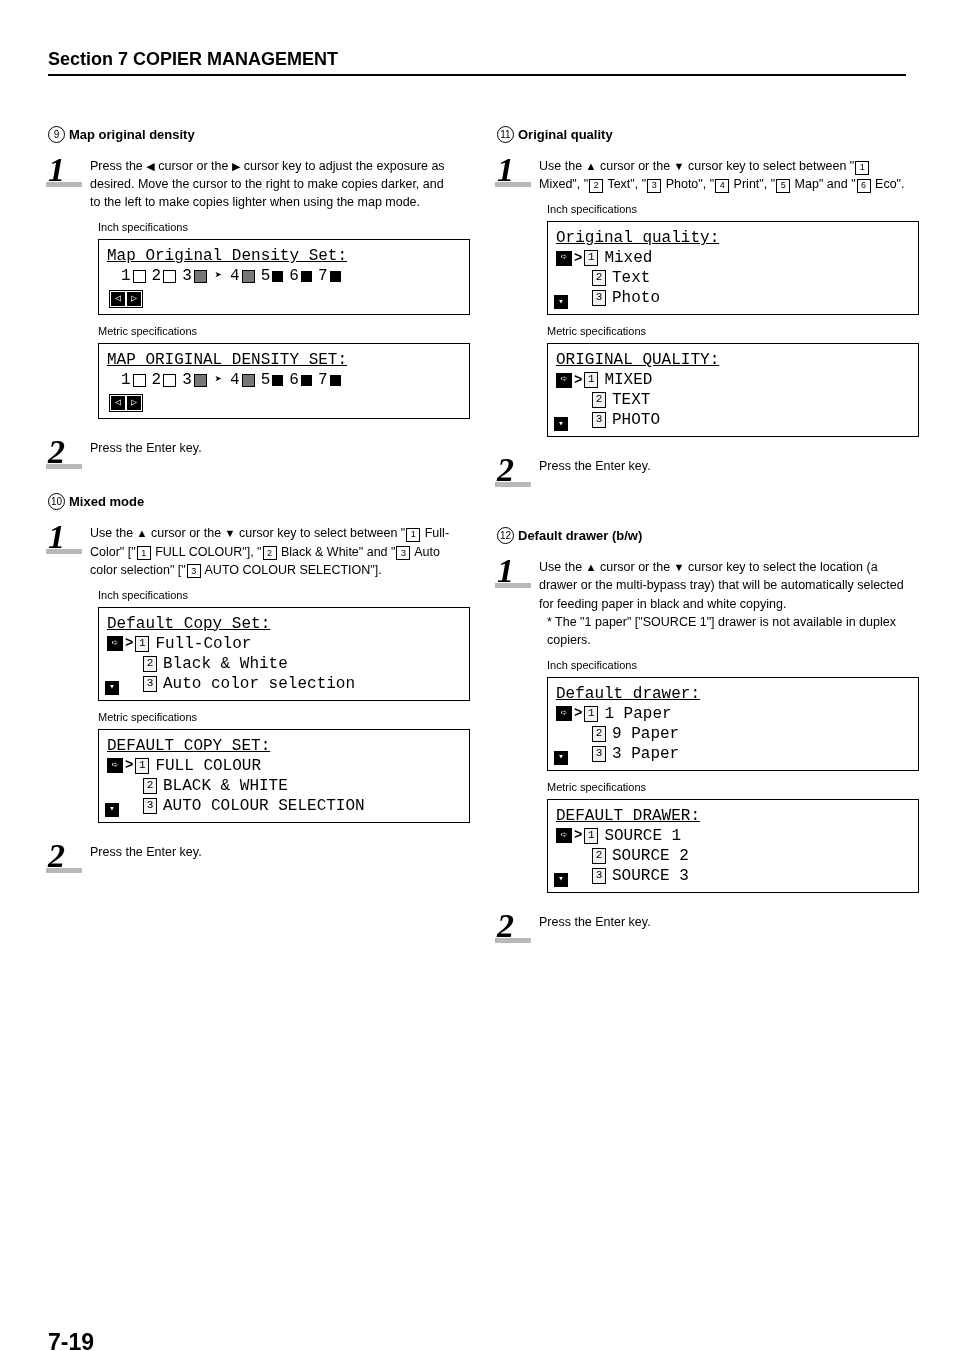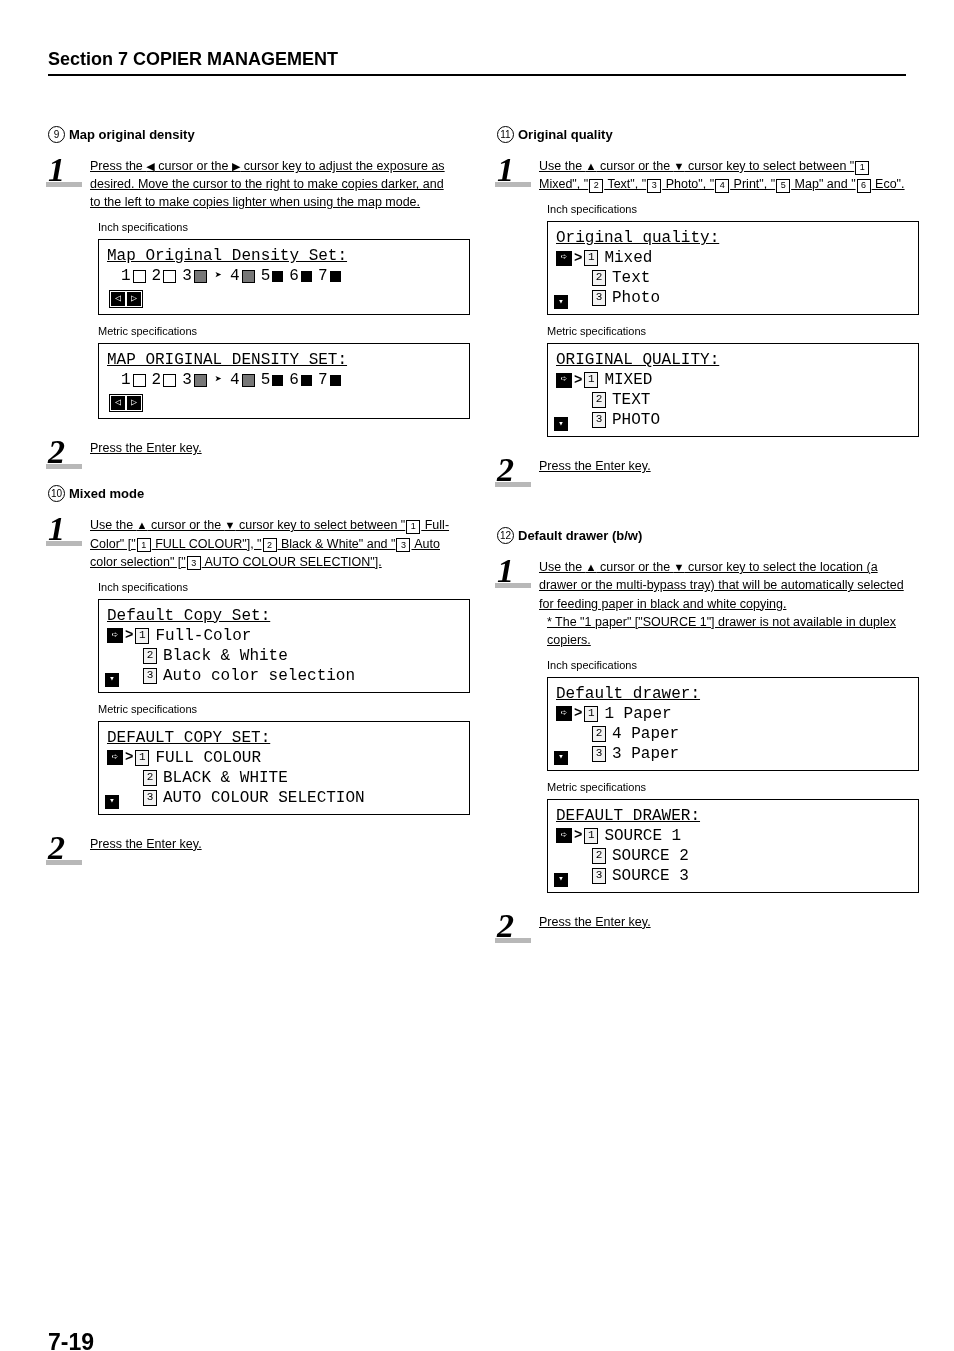--- a/index.html
+++ b/index.html
@@ -72,21 +72,20 @@
     bottom: 0;
     height: 5px;
     background: #b8b8b8;
     z-index: -1;
   }
   .step-underline.w1 { width: 36px; }
   .step-text {
     font-size: 12.5px;
     line-height: 1.45;
     padding-top: 4px;
-    text-decoration: underline;
   }
   .sq-num {
     display: inline-flex;
     align-items: center;
     justify-content: center;
     width: 12px;
     height: 12px;
     border: 1px solid #000;
     font-size: 9px;
     line-height: 1;
@@ -324,21 +323,21 @@
       </div>
 
       <div class="step" style="margin-top:16px">
         <div class="step-num-box">
           <span class="step-num">2</span>
           <span class="step-underline w1"></span>
         </div>
         <div class="step-text">Press the Enter key.</div>
       </div>
 
-      <div class="item-heading" style="margin-top:16px">
+      <div class="item-heading" style="margin-top:24px">
         <span class="circ-num">10</span>
         <span>Mixed mode</span>
       </div>
 
       <div class="step">
         <div class="step-num-box">
           <span class="step-num">1</span>
           <span class="step-underline w1"></span>
         </div>
         <div class="step-text">
@@ -430,21 +429,21 @@
         <div class="step-text">
           <span>Use the </span><span class="tri">▲</span><span> cursor or the </span><span class="tri">▼</span><span> cursor key to select the location (a drawer or the multi-bypass tray) that will be automatically selected for feeding paper in black and white copying.</span>
           <div class="sub-note">* The "1 paper" ["SOURCE 1"] drawer is not available in duplex copiers.</div>
         </div>
       </div>
 
       <div class="spec-label">Inch specifications</div>
       <div class="lcd">
         <div class="row title-row">Default drawer:</div>
         <div class="row"><span class="arrow-block">➪</span><span class="sel-caret">&gt;</span><span class="opt-num">1</span><span>1 Paper</span></div>
-        <div class="row"><span class="opt-indent"></span><span class="opt-num">2</span><span>4 Paper</span></div>
+        <div class="row"><span class="opt-indent"></span><span class="opt-num">2</span><span>9 Paper</span></div>
         <div class="row"><span class="opt-indent"></span><span class="opt-num">3</span><span>3 Paper</span></div>
         <span class="stop-key">▾</span>
       </div>
 
       <div class="spec-label">Metric specifications</div>
       <div class="lcd">
         <div class="row title-row">DEFAULT DRAWER:</div>
         <div class="row"><span class="arrow-block">➪</span><span class="sel-caret">&gt;</span><span class="opt-num">1</span><span>SOURCE 1</span></div>
         <div class="row"><span class="opt-indent"></span><span class="opt-num">2</span><span>SOURCE 2</span></div>
         <div class="row"><span class="opt-indent"></span><span class="opt-num">3</span><span>SOURCE 3</span></div>

